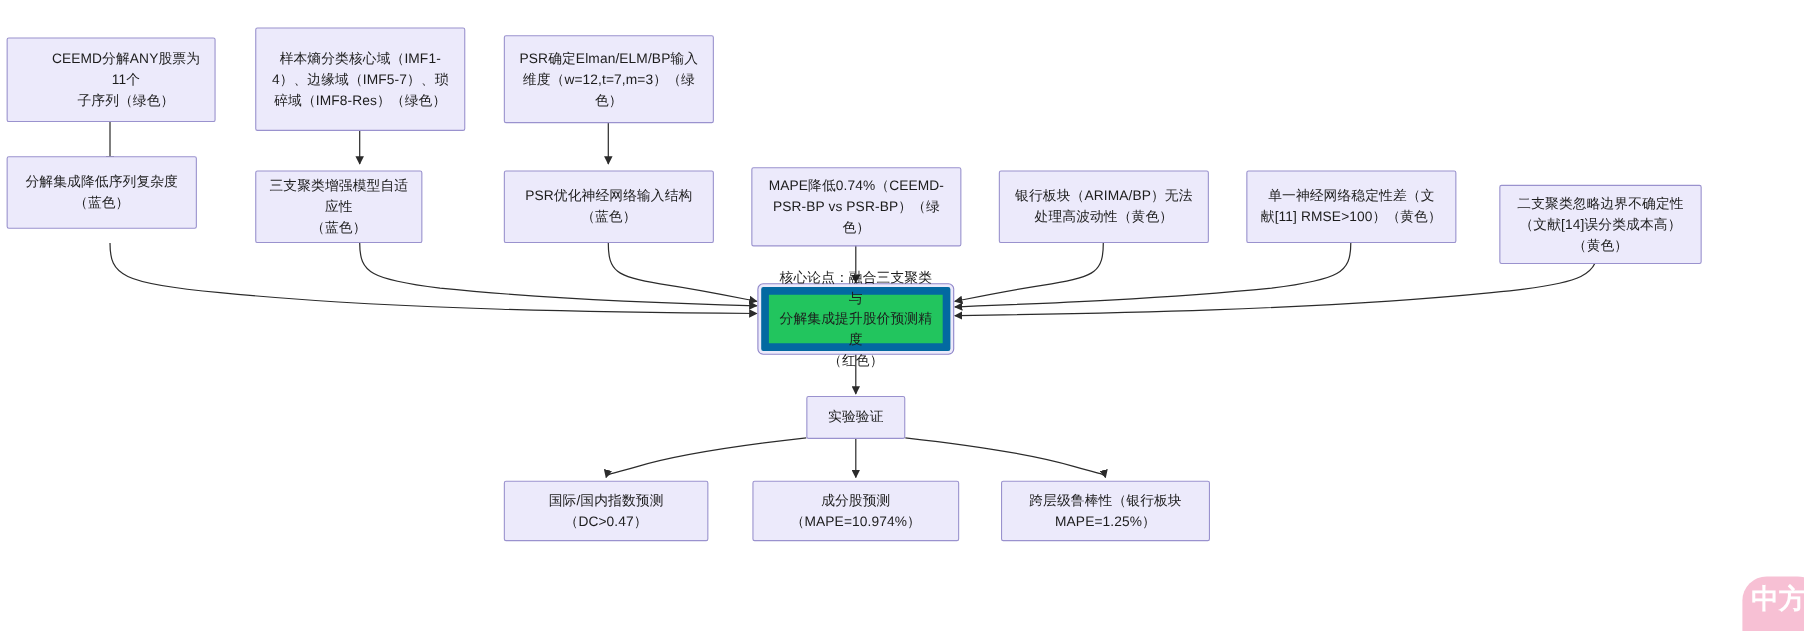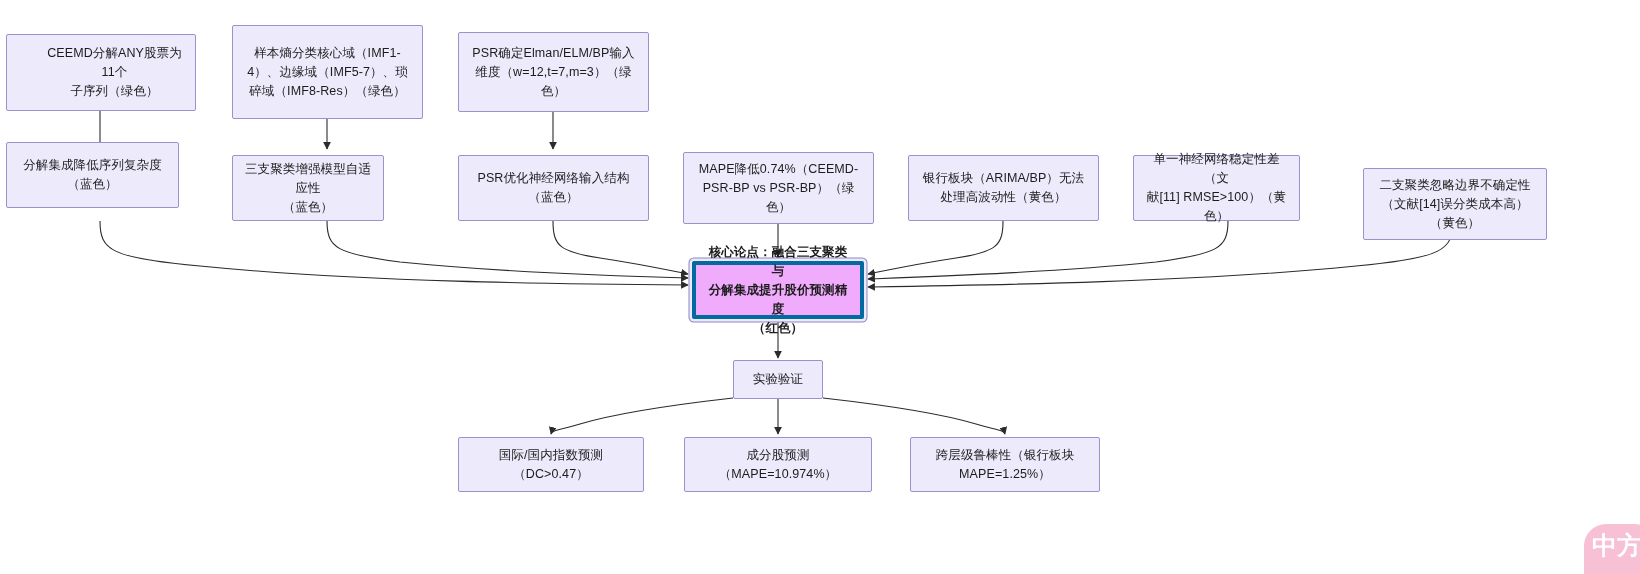--- a/index.html
+++ b/index.html
@@ -22,24 +22,23 @@
     align-items:center;
     justify-content:center;
     text-align:center;
     color:#1c1c1c;
     font-size:12.5px;
     line-height:19px;
     padding:4px 8px;
     letter-spacing:0.1px;
   }
   .node.core{
-    border:4px solid #0369a1;
+    border:7px solid #0369a1;
     box-shadow:0 0 0 2.5px #ECEAFB, 0 0 0 3.5px #8f86c9;
-    background:#f0abfc;
-    font-weight:bold;
+    background:#22c55e;
   }
   .node span{display:block;width:100%;white-space:pre-line;}
   #watermark{
     position:absolute;
     left:1584px;top:524px;
     width:72px;height:72px;
     border-radius:22px;
     background:#F4A8C4;
     opacity:.72;
     color:#ffffff;
@@ -117,21 +116,21 @@
   </div>
   <div class="node" style="left:683px;top:152px;width:191px;height:72px;">
     <span>MAPE降低0.74%（CEEMD-
 PSR-BP vs PSR-BP）（绿
 色）</span>
   </div>
   <div class="node" style="left:908px;top:155px;width:191px;height:66px;">
     <span>银行板块（ARIMA/BP）无法
 处理高波动性（黄色）</span>
   </div>
-  <div class="node" style="left:1133px;top:155px;width:167px;height:66px;">
+  <div class="node" style="left:1133px;top:155px;width:191px;height:66px;">
     <span>单一神经网络稳定性差（文
 献[11] RMSE&gt;100）（黄色）</span>
   </div>
   <div class="node" style="left:1363px;top:168px;width:184px;height:72px;justify-content:center;">
     <span>二支聚类忽略边界不确定性
 （文献[14]误分类成本高）
 （黄色）</span>
   </div>
 
   <div class="node core" style="left:692px;top:261px;width:172px;height:58px;">

